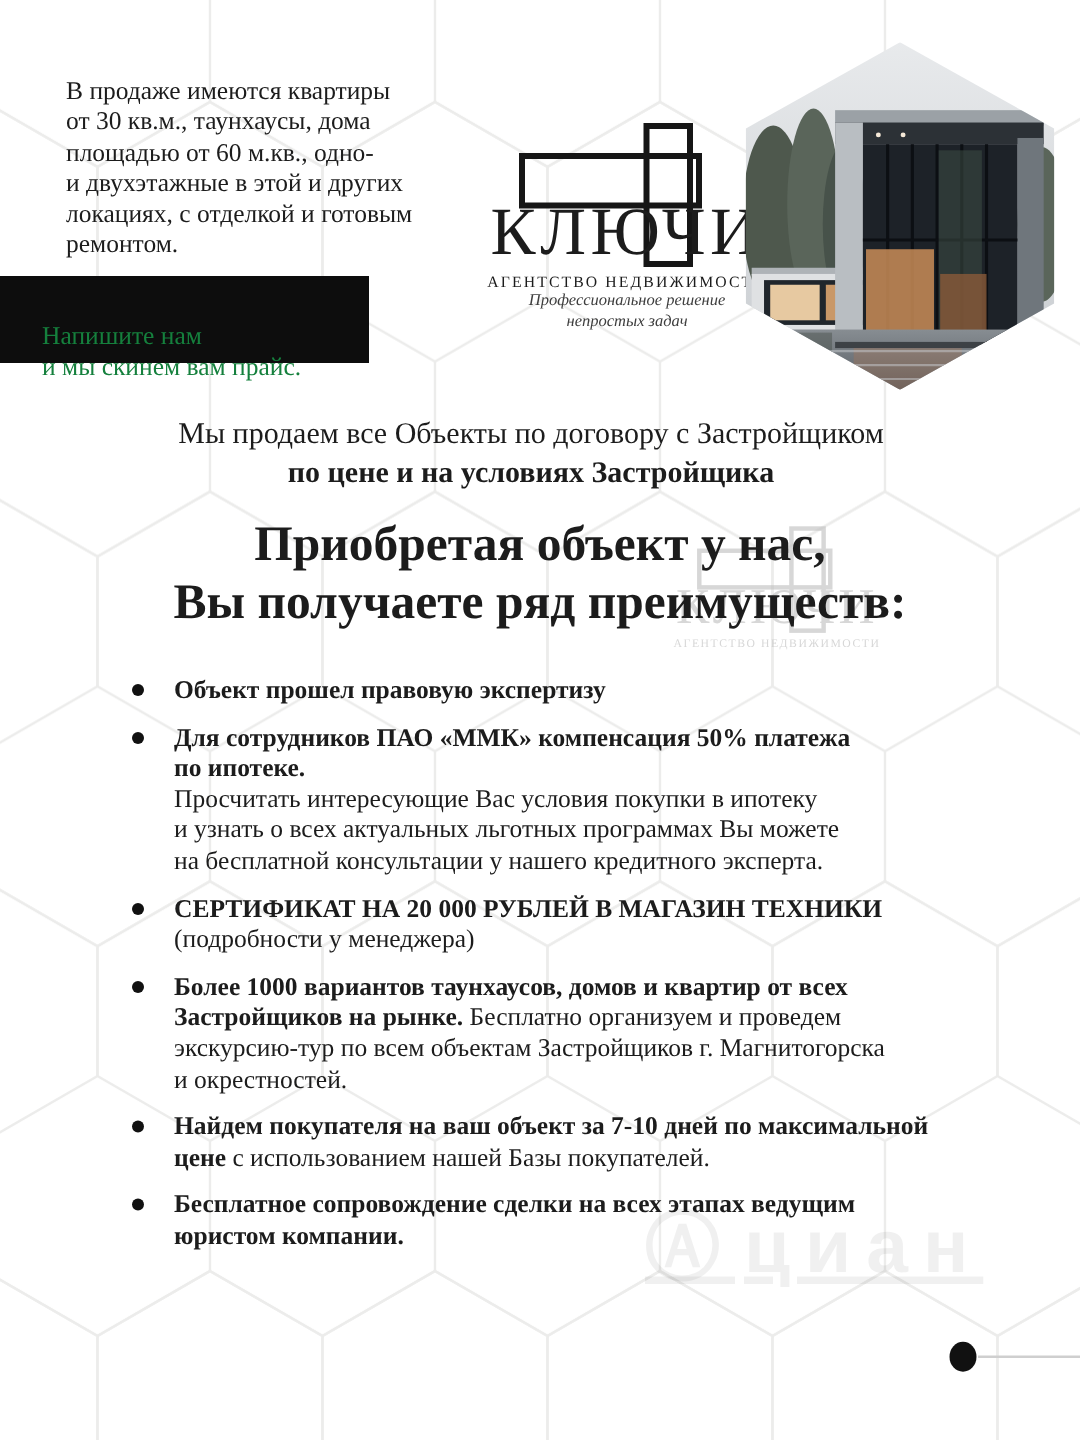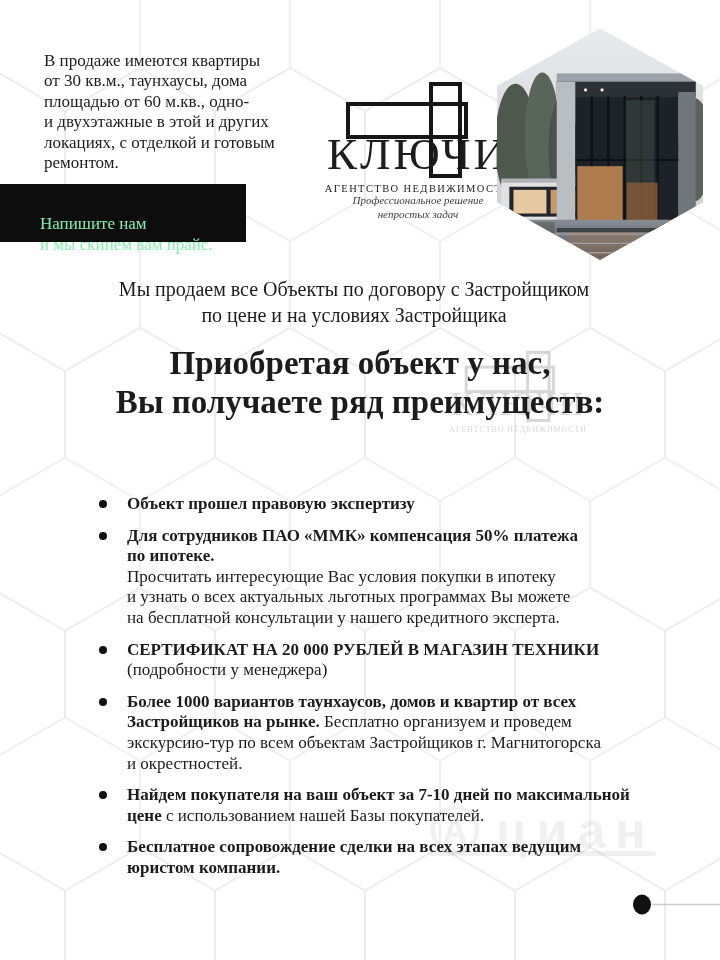--- a/index.html
+++ b/index.html
@@ -12,22 +12,22 @@
 
   
   .intro{
     position:absolute;left:44px;top:51px;width:290px;z-index:2;
     font-size:17px;line-height:20.4px;white-space:pre-line;
   }
 
   
   .cta{
     position:absolute;left:0;top:184px;width:246px;height:58px;z-index:2;
-    background:#0d0d0d;color:#86efac;box-sizing:border-box;
-    padding:8px 0 0 40px;font-size:17px;line-height:21px;white-space:pre-line;
+    background:#0d0d0d;color:#15803d;box-sizing:border-box;
+    padding:8px 0 0 28px;font-size:17px;line-height:21px;white-space:pre-line;
   }
 
   
   .logo{position:absolute;left:318px;top:70px;width:200px;z-index:2;text-align:center;}
   .logo .keys{position:absolute;left:0;top:0;width:200px;height:150px;color:#161616;}
   .logo .name{
     position:relative;margin:62px 0 0 0;font-size:45px;line-height:1;
     font-weight:400;letter-spacing:3px;
   }
   .logo .sub{position:relative;margin-top:6px;font-size:10.5px;letter-spacing:1.4px;}
@@ -37,40 +37,40 @@
   }
 
   
   .house{position:absolute;left:497px;top:28px;width:206px;height:232px;z-index:2;}
 
   
   .sales{
     position:absolute;left:0;top:276px;width:708px;z-index:2;text-align:center;
     font-size:20px;line-height:26px;
   }
-  .sales .b{font-weight:400;}
+  .sales .b{font-weight:700;}
 
   
   .headline{
     position:absolute;left:0;top:344px;width:720px;z-index:3;text-align:center;
     font-size:33px;line-height:39px;font-weight:700;
   }
 
   
   .wm{
     position:absolute;left:444px;top:342px;width:200px;z-index:1;text-align:center;
     color:#bfbfbf;opacity:.62;transform:scale(.74);transform-origin:top left;
     font-family:"Liberation Serif","DejaVu Serif",serif;
   }
   .wm .keys{position:absolute;left:0;top:0;width:200px;height:150px;}
   .wm .name{position:relative;margin:62px 0 0 0;font-size:45px;line-height:1;letter-spacing:3px;font-weight:400;}
   .wm .sub{position:relative;margin-top:6px;font-size:10.5px;letter-spacing:1.4px;}
 
   
-  .benefits{position:absolute;left:99px;top:450px;width:586px;z-index:2;margin-top:44px;}
+  .benefits{position:absolute;left:88px;top:450px;width:586px;z-index:2;}
   .item{display:flex;gap:20px;margin-bottom:11px;font-size:17px;line-height:20.6px;}
   .item .dot{flex:0 0 auto;width:8px;height:8px;border-radius:50%;background:#111;margin-top:6px;}
   .item .txt{white-space:pre-line;}
   .item .bold{font-weight:700;}
   .item .reg.block{display:block;}
 
   
   .cian{
     position:absolute;left:430px;top:798px;z-index:1;
     font-family:"Liberation Sans","DejaVu Sans",sans-serif;font-weight:700;

